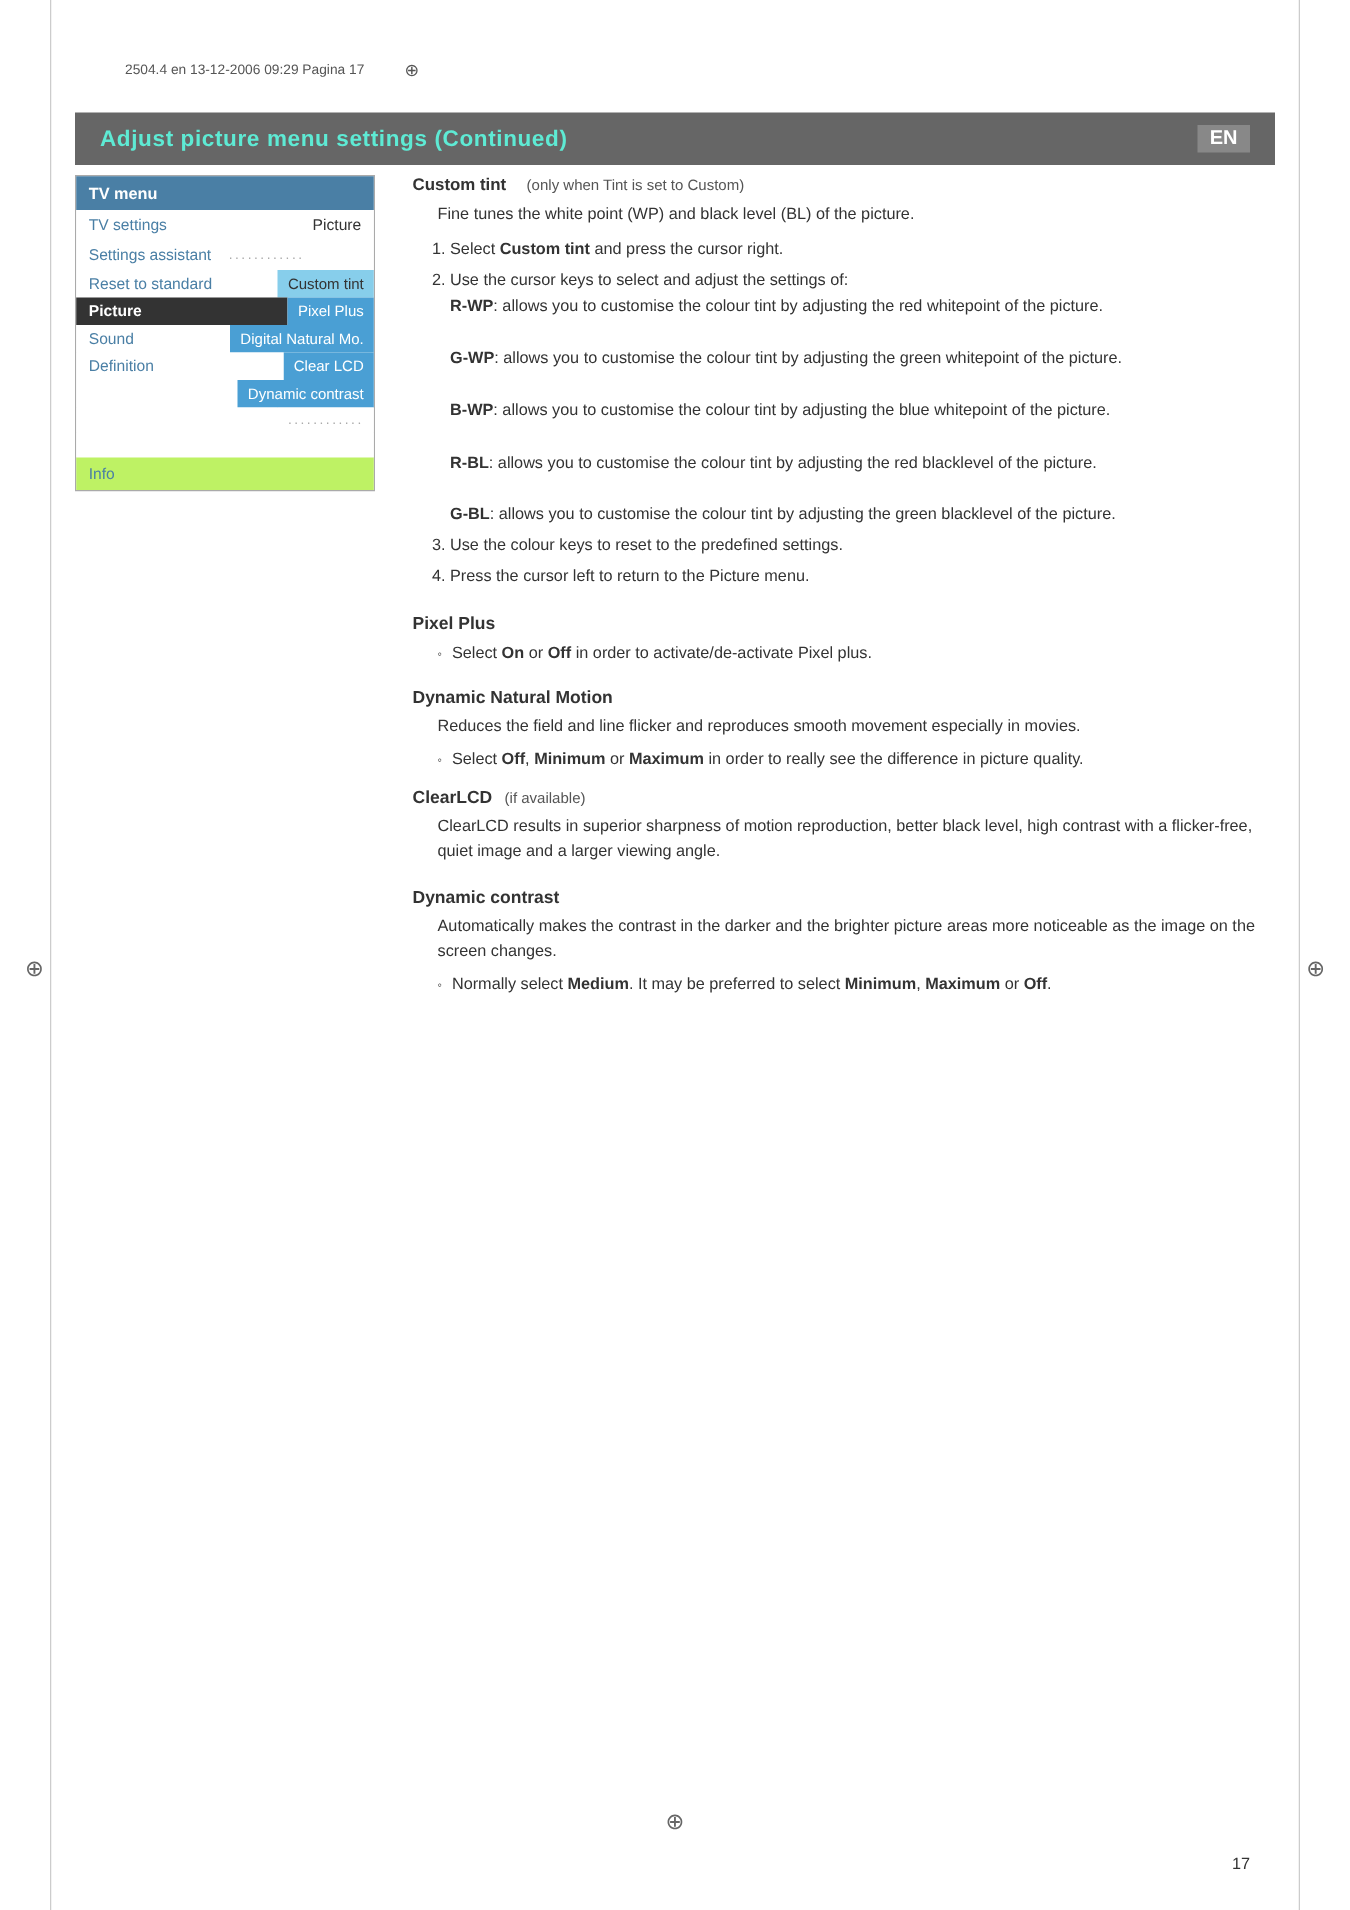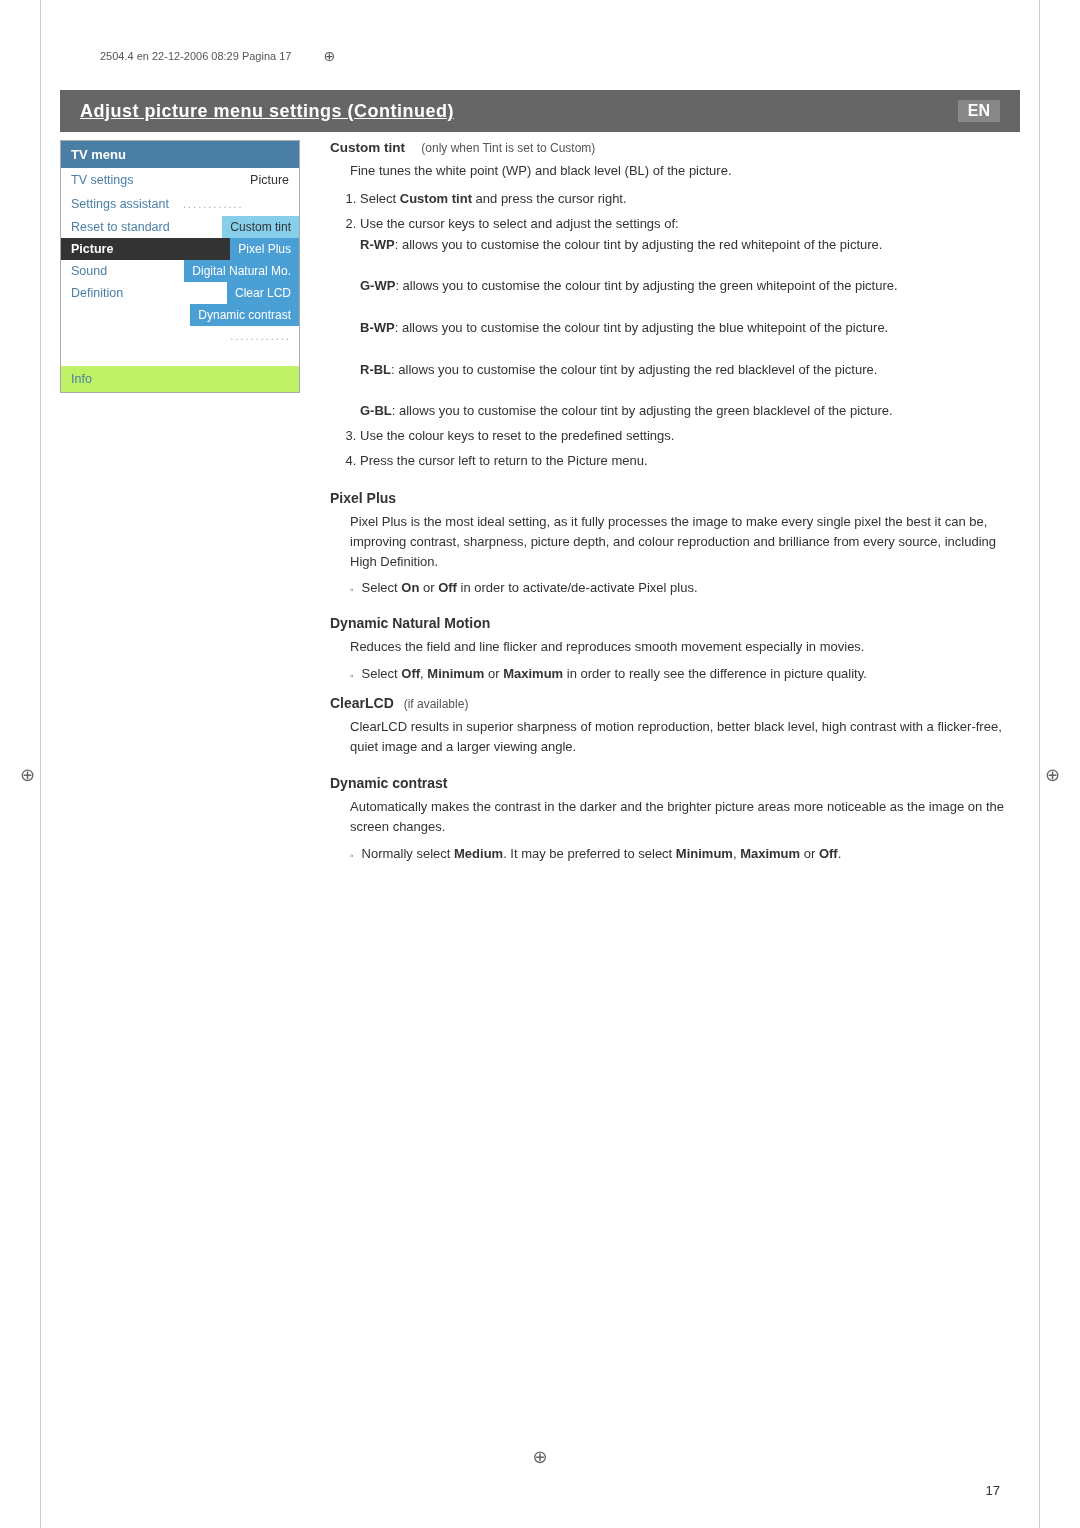--- a/index.html
+++ b/index.html
@@ -62,25 +62,24 @@
       top: 90px;
       left: 60px;
       right: 60px;
       background: #666666;
       padding: 10px 20px;
       display: flex;
       align-items: center;
       justify-content: space-between;
     }
     .title-bar-text {
-      color: #ffffff;
+      color: #5eead4;
       font-size: 18px;
       font-weight: bold;
       letter-spacing: 0.5px;
-      text-decoration: underline;
     }
     .title-bar-en {
       background: #888888;
       color: #ffffff;
       font-size: 16px;
       font-weight: bold;
       padding: 2px 10px;
     }
 
     
@@ -227,21 +226,21 @@
 </head>
 <body>
 
 <div class="page-border-left"></div>
 <div class="page-border-right"></div>
 
 <div class="side-crosshair-left">⊕</div>
 <div class="side-crosshair-right">⊕</div>
 
 <div class="meta-line">
-  <span>2504.4 en  22-12-2006  08:29   Pagina 17</span>
+  <span>2504.4 en  13-12-2006  09:29   Pagina 17</span>
   <span class="meta-crosshair"></span>
 </div>
 
 <div class="title-bar">
   <span class="title-bar-text">Adjust picture menu settings  (Continued)</span>
   <span class="title-bar-en">EN</span>
 </div>
 
 <div class="content-area">
 
@@ -324,23 +323,20 @@
           <br>
           <span class="bold">G-BL</span>: allows you to customise the colour tint by adjusting the green blacklevel of the picture.
         </li>
         <li>Use the colour keys to reset to the predefined settings.</li>
         <li>Press the cursor left to return to the Picture menu.</li>
       </ol>
     </div>
 
     <div style="margin-bottom:12px;">
       <p class="section-heading">Pixel Plus</p>
-      <p class="indent-para">
-        Pixel Plus is the most ideal setting, as it fully processes the image to make every single pixel the best it can be, improving contrast, sharpness, picture depth, and colour reproduction and brilliance from every source, including High Definition.
-      </p>
       <div class="bullet-item">
         <span class="bullet-dot">◦</span>
         <span>Select <span class="bold">On</span> or <span class="bold">Off</span> in order to activate/de-activate Pixel plus.</span>
       </div>
     </div>
 
     <div style="margin-bottom:12px;">
       <p class="section-heading">Dynamic Natural Motion</p>
       <p class="indent-para">
         Reduces the field and line flicker and reproduces smooth movement especially in movies.

